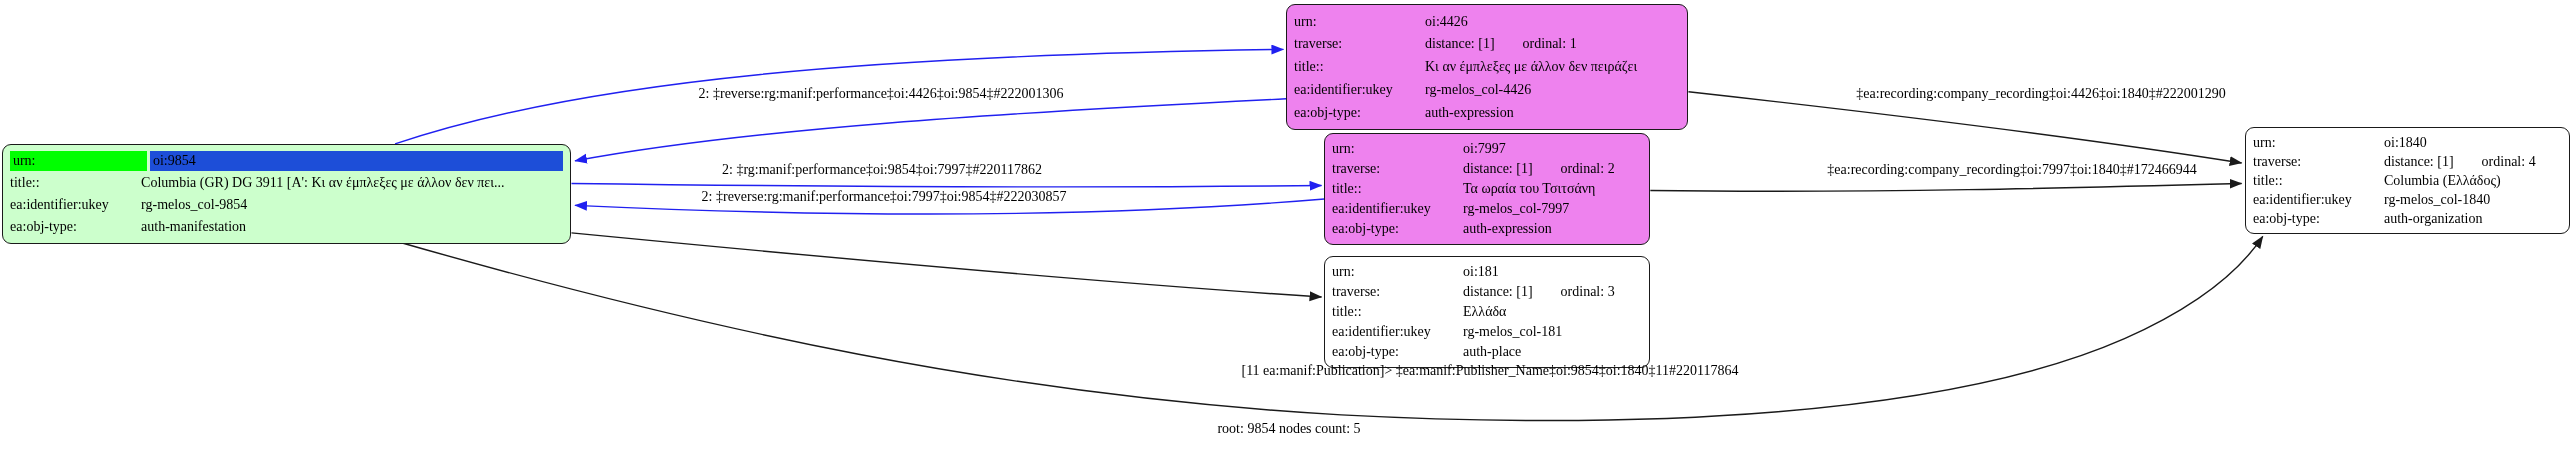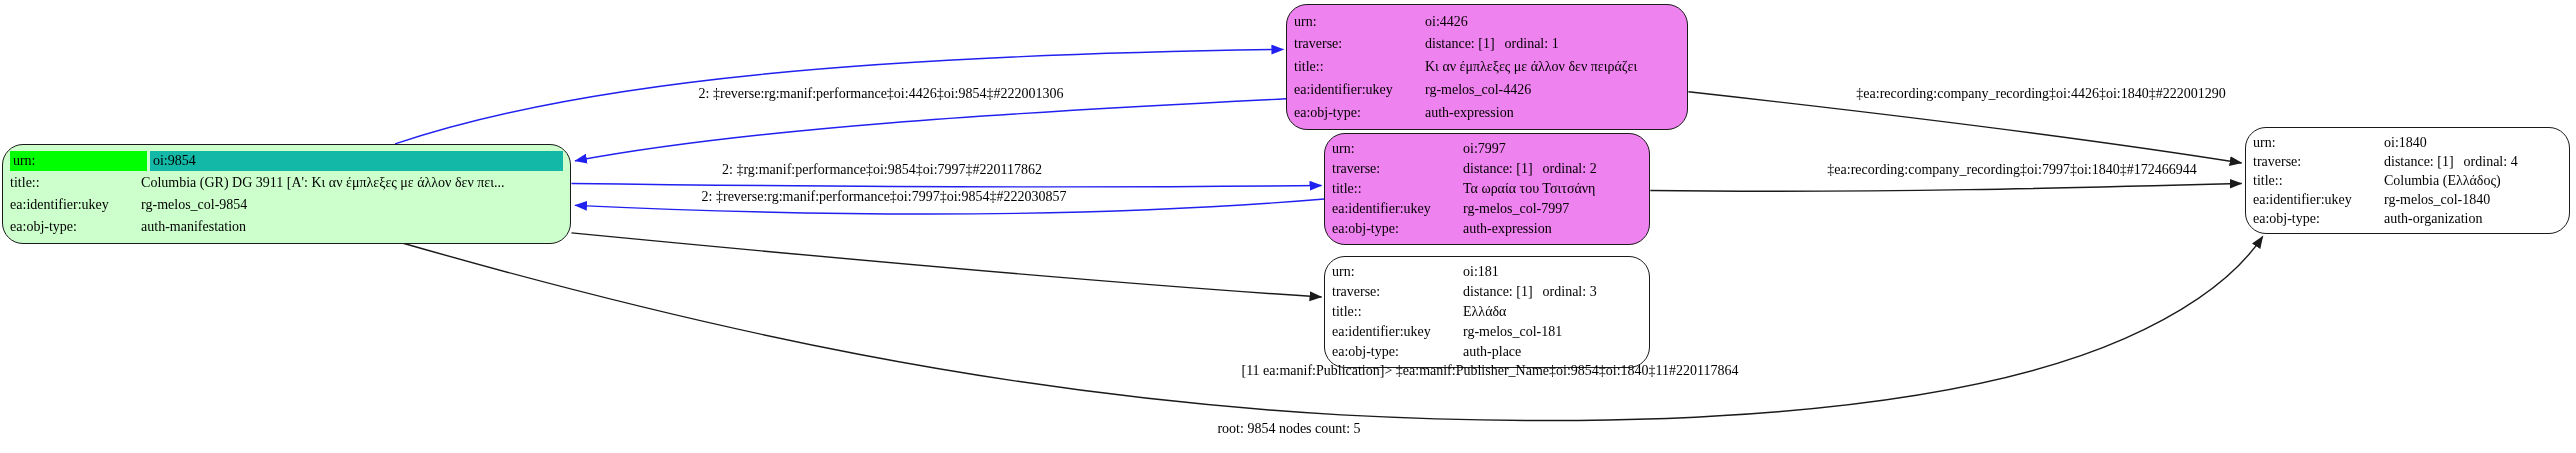--- a/index.html
+++ b/index.html
@@ -8,34 +8,34 @@
     width:2576px; height:453px;
     background:#ffffff;
     font-family:"Liberation Serif","DejaVu Serif",serif;
     overflow:hidden;
   }
   svg.edge-layer { position:absolute; left:0; top:0; }
   .node {
     position:absolute;
     box-sizing:border-box;
     border:1.4px solid #1a1a1a;
-    border-radius:21px;
+    border-radius:9px;
     padding:5px 7px;
     display:flex;
     flex-direction:column;
     justify-content:space-around;
     font-size:14px;
     color:#000;
   }
   .node .row { display:flex; align-items:center; overflow:hidden; flex:1; }
   .node .lbl { width:131px; flex:0 0 131px; white-space:nowrap; overflow:hidden; }
   .node .val { flex:1; white-space:nowrap; overflow:hidden; }
   .node .row.hl .lbl { margin-right:3.5px; padding:2.1px 2.8px; }
   .node .row.hl .val { padding:2.1px 2.8px; }
-  .node .val .v2 { margin-left:10px; }
+  .node .val .v2 { margin-left:28px; }
   .edge-label, .root-note {
     position:absolute;
     transform:translateX(-50%);
     white-space:nowrap;
     font-size:14px;
     line-height:15.5px;
     color:#000;
   }
 </style>
 </head>
@@ -66,21 +66,21 @@
     <path d="M 2392 130 C 2680 162, 2980 200, 3176 231" fill="none" stroke-width="2" marker-end="url(#arrow-black)" stroke="#1a1a1a"></path>
 
     <path d="M 2338 270 C 2650 274, 2950 266, 3176 260" fill="none" stroke-width="2" marker-end="url(#arrow-black)" stroke="#1a1a1a"></path>
 
     <path d="M 568 344 C 1000 468, 1420 560, 1900 588 C 2320 610, 2760 590, 3010 480 C 3100 440, 3168 392, 3206 335" fill="none" stroke-width="2" marker-end="url(#arrow-black)" stroke="#1a1a1a"></path>
   </svg>
 
   <div class="node" style="left: 2.1px; top: 144px; width: 569px; height: 100px; background-color: rgb(204, 255, 204);">
     <div class="row hl">
       <span class="lbl" style="background-color: rgb(0, 255, 0);">urn:</span>
-      <span class="val" style="background-color: #14b8a6;">oi:9854</span>
+      <span class="val" style="background-color: #1d4ed8;">oi:9854</span>
     </div>
     <div class="row">
       <span class="lbl">title::</span>
       <span class="val">Columbia (GR) DG 3911 [Α': Κι αν έμπλεξες με άλλον δεν πει...</span>
     </div>
     <div class="row">
       <span class="lbl">ea:identifier:ukey</span>
       <span class="val">rg-melos_col-9854</span>
     </div>
     <div class="row">

